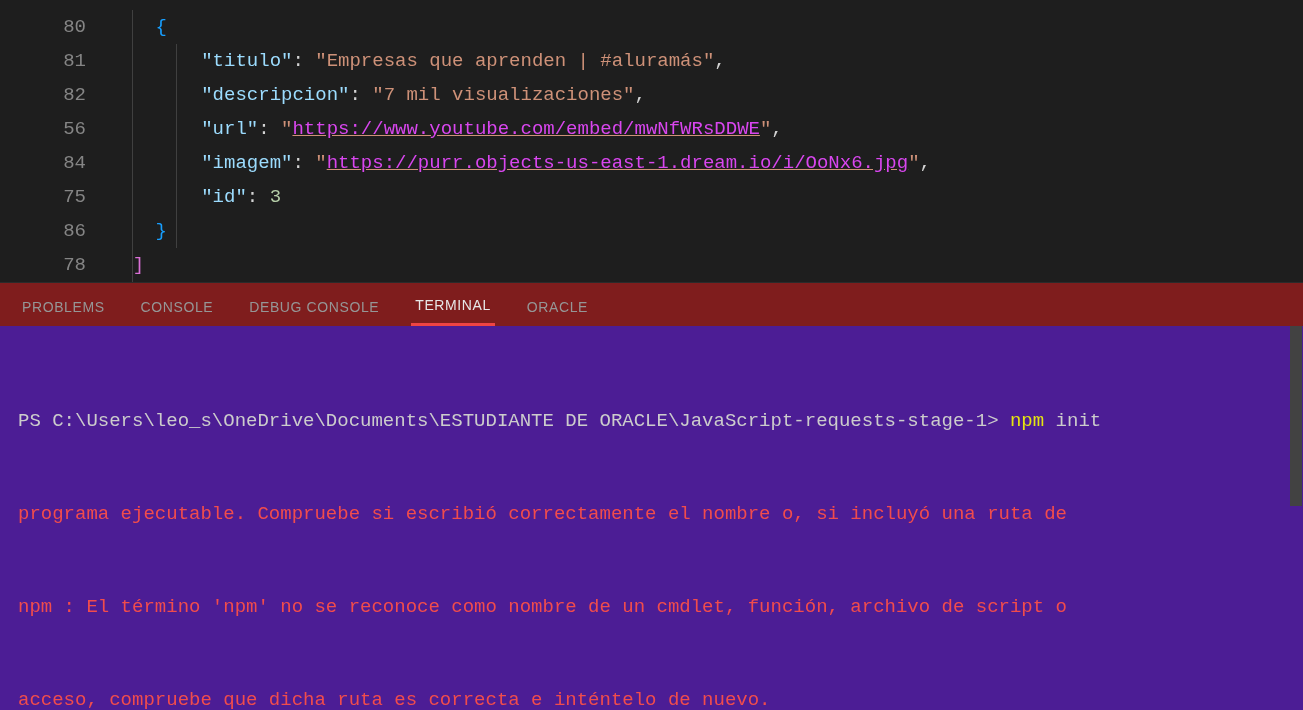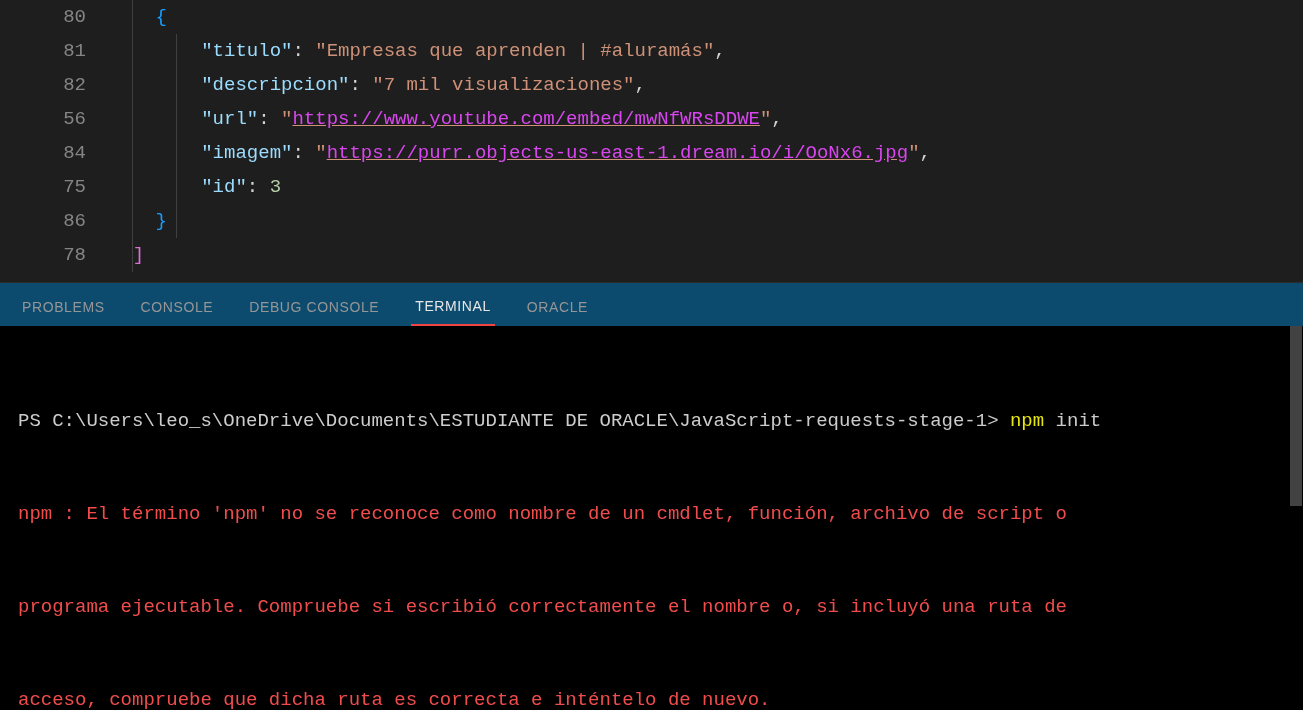--- a/index.html
+++ b/index.html
@@ -12,20 +12,21 @@
     height: 710px;
     overflow: hidden;
     display: flex;
     flex-direction: column;
   }
   .editor {
     flex: 0 0 auto;
     display: flex;
     background: #1e1e1e;
     height: 282px;
+    align-items: flex-end;
   }
   .gutter {
     width: 110px;
     text-align: right;
     padding-right: 24px;
     color: #858585;
     user-select: none;
   }
   .gutter .ln { height: 34px; line-height: 34px; }
   .code {
@@ -50,41 +51,41 @@
   .tok-key { color: #9cdcfe; }
   .tok-str { color: #ce9178; }
   .tok-num { color: #b5cea8; }
   .tok-punc { color: #d4d4d4; }
   .tok-url { color: #d946ef; text-decoration: underline; text-decoration-color: #ce9178; }
 
   .panel-tabs {
     display: flex;
     gap: 28px;
     padding: 8px 18px 0 18px;
-    background: #0c4a6e;
+    background: #7f1d1d;
     border-top: 1px solid #2b2b2b;
     height: 44px;
     align-items: center;
     font-size: 14px;
     letter-spacing: 0.6px;
     color: #969696;
     font-family: "Segoe UI", Arial, sans-serif;
   }
   .panel-tabs .tab {
     padding: 6px 4px 10px 4px;
     cursor: pointer;
   }
   .panel-tabs .tab.active {
     color: #e7e7e7;
-    border-bottom: 2px solid #ef4444;
+    border-bottom: 4px solid #ef4444;
   }
 
   .terminal {
     flex: 1;
-    background: #000000;
+    background: #4c1d95;
     padding: 18px 18px 0 18px;
     font-size: 19px;
     line-height: 31px;
     white-space: pre-wrap;
     overflow: hidden;
     position: relative;
   }
   .term-white { color: #cccccc; }
   .term-yell { color: #e5e510; }
   .term-red { color: #f14c4c; }
@@ -144,22 +145,22 @@
 <div class="panel-tabs">
   <div class="tab">PROBLEMS</div>
   <div class="tab">CONSOLE</div>
   <div class="tab">DEBUG CONSOLE</div>
   <div class="tab active">TERMINAL</div>
   <div class="tab">ORACLE</div>
 </div>
 
 <div class="terminal">
   <div><span class="term-white">PS C:\Users\leo_s\OneDrive\Documents\ESTUDIANTE DE ORACLE\JavaScript-requests-stage-1&gt; </span><span class="term-yell">npm</span><span class="term-white"> init</span></div>
+  <div class="term-red">programa ejecutable. Compruebe si escribió correctamente el nombre o, si incluyó una ruta de </div>
   <div class="term-red">npm : El término 'npm' no se reconoce como nombre de un cmdlet, función, archivo de script o </div>
-  <div class="term-red">programa ejecutable. Compruebe si escribió correctamente el nombre o, si incluyó una ruta de </div>
   <div class="term-red">acceso, compruebe que dicha ruta es correcta e inténtelo de nuevo.</div>
   
   
   
   
   
   
   
 
   <div class="scrollbar-v">

